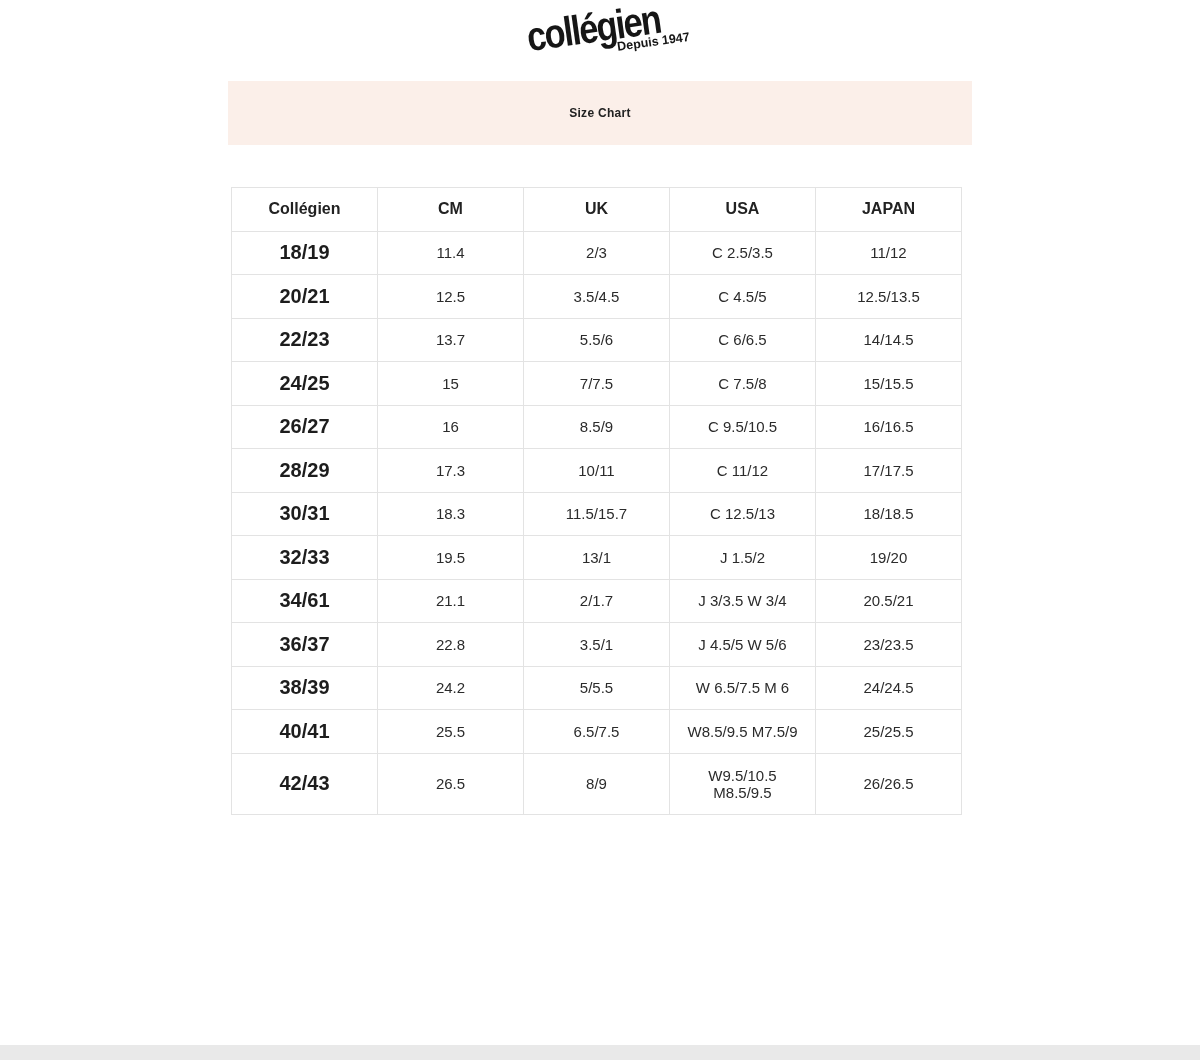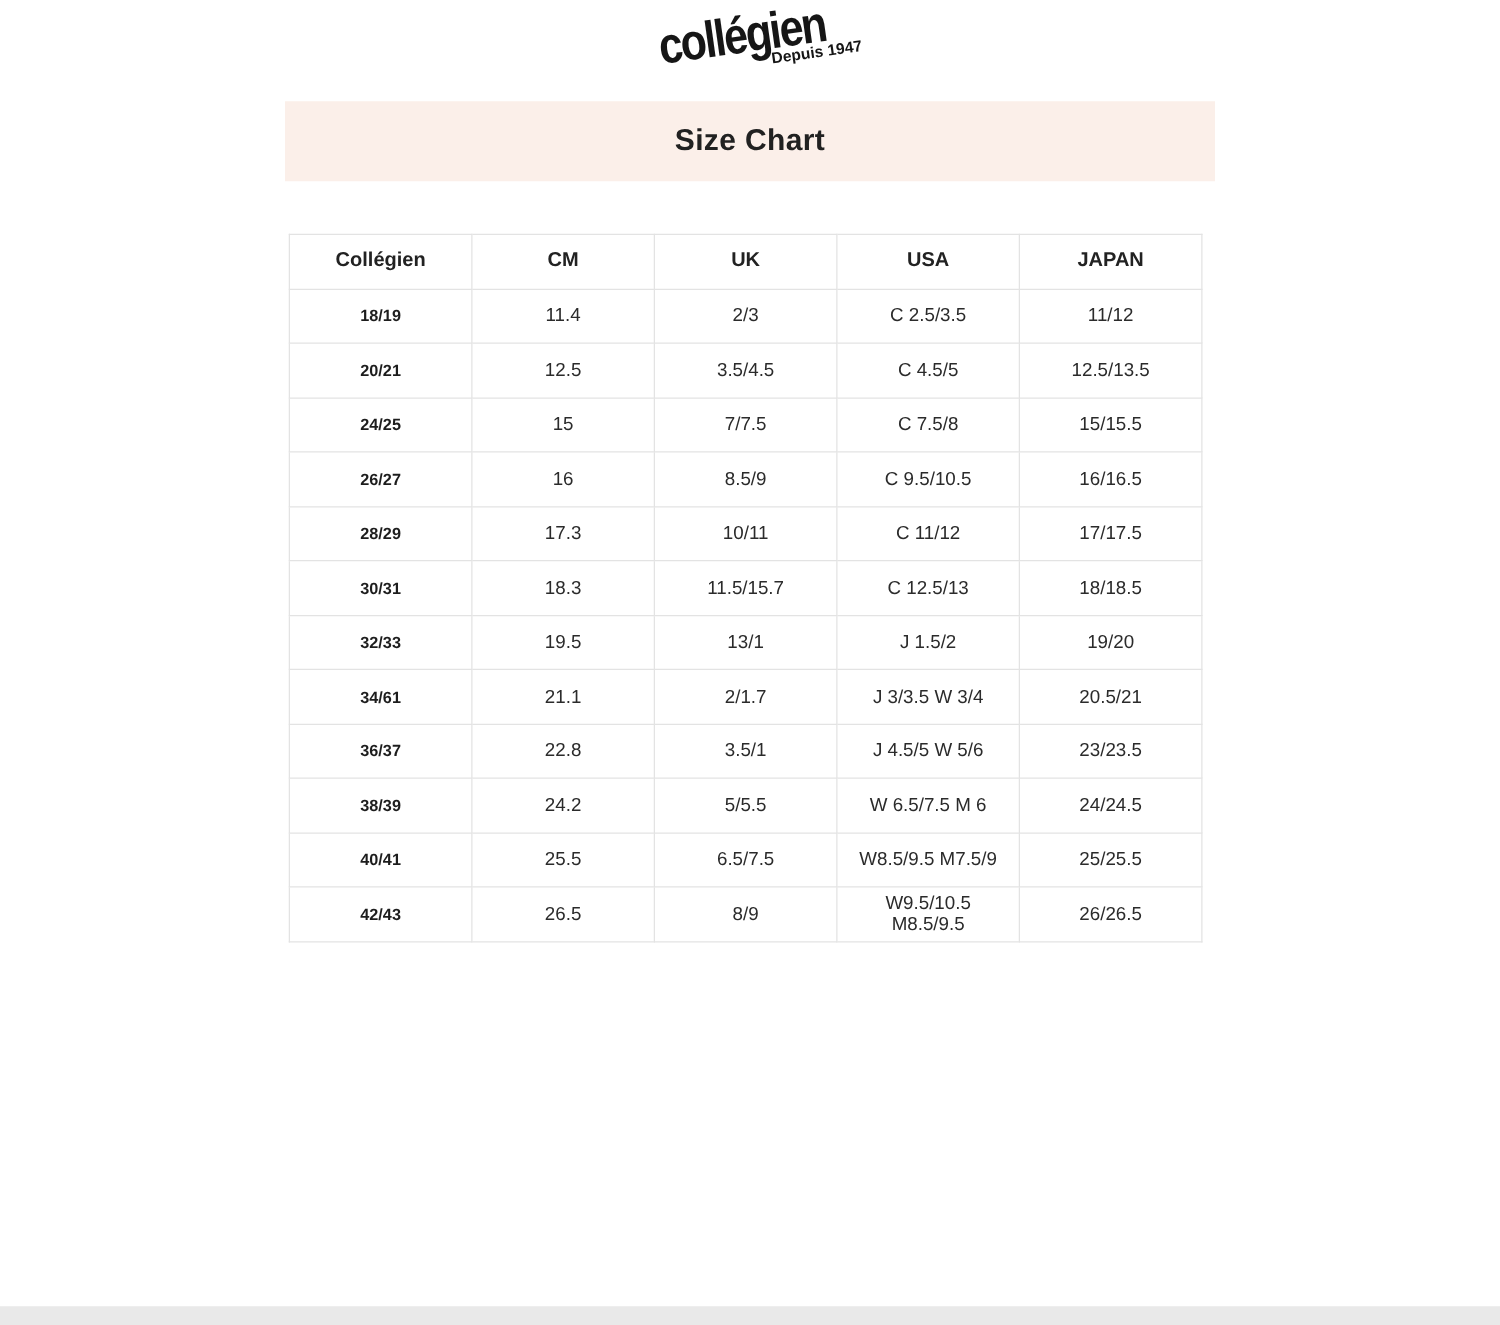--- a/index.html
+++ b/index.html
@@ -44,21 +44,21 @@
   }
 
   
   .banner {
     position: absolute;
     left: 228px; top: 81px;
     width: 744px; height: 64px;
     display: flex; align-items: center; justify-content: center;
   }
   .banner .title {
-    font-size: 24px;
+    font-size: 12px;
     font-weight: bold;
     color: #212121;
     letter-spacing: 0.3px;
   }
 
   
   .table-wrap {
     position: absolute;
     left: 231px; top: 187px;
     width: 731px;
@@ -81,21 +81,21 @@
     font-weight: bold;
     color: #222222;
   }
   td {
     height: 43.5px;
     font-size: 15px;
     color: #2b2b2b;
   }
   td:first-child {
     font-weight: bold;
-    font-size: 13px;
+    font-size: 20px;
     color: #1d1d1d;
   }
   tbody tr:nth-child(13) td { height: 61px; } 
 
   
   .bottom-strip {
     position: absolute;
     left: 0; top: 1045px;
     width: 1200px; height: 15px;
     background: #e9e9e9;
@@ -133,20 +133,27 @@
           <td>11/12</td>
         </tr>
         <tr>
           <td>20/21</td>
           <td>12.5</td>
           <td>3.5/4.5</td>
           <td>C 4.5/5</td>
           <td>12.5/13.5</td>
         </tr>
         <tr>
+          <td>22/23</td>
+          <td>13.7</td>
+          <td>5.5/6</td>
+          <td>C 6/6.5</td>
+          <td>14/14.5</td>
+        </tr>
+        <tr>
           <td>24/25</td>
           <td>15</td>
           <td>7/7.5</td>
           <td>C 7.5/8</td>
           <td>15/15.5</td>
         </tr>
         <tr>
           <td>26/27</td>
           <td>16</td>
           <td>8.5/9</td>

